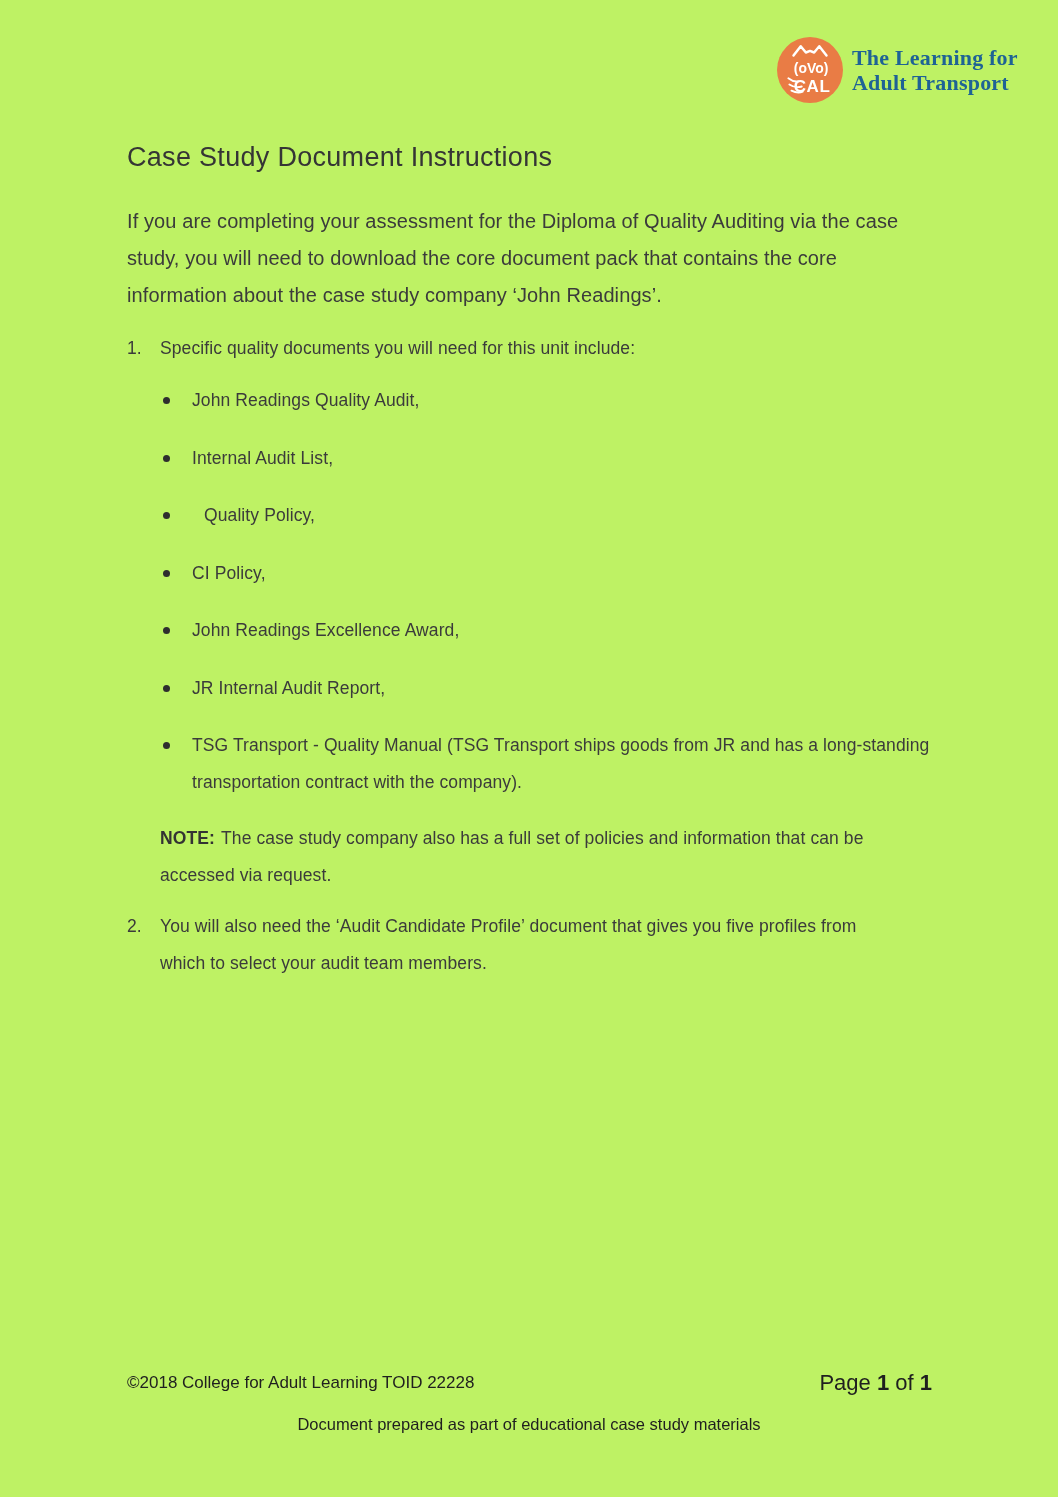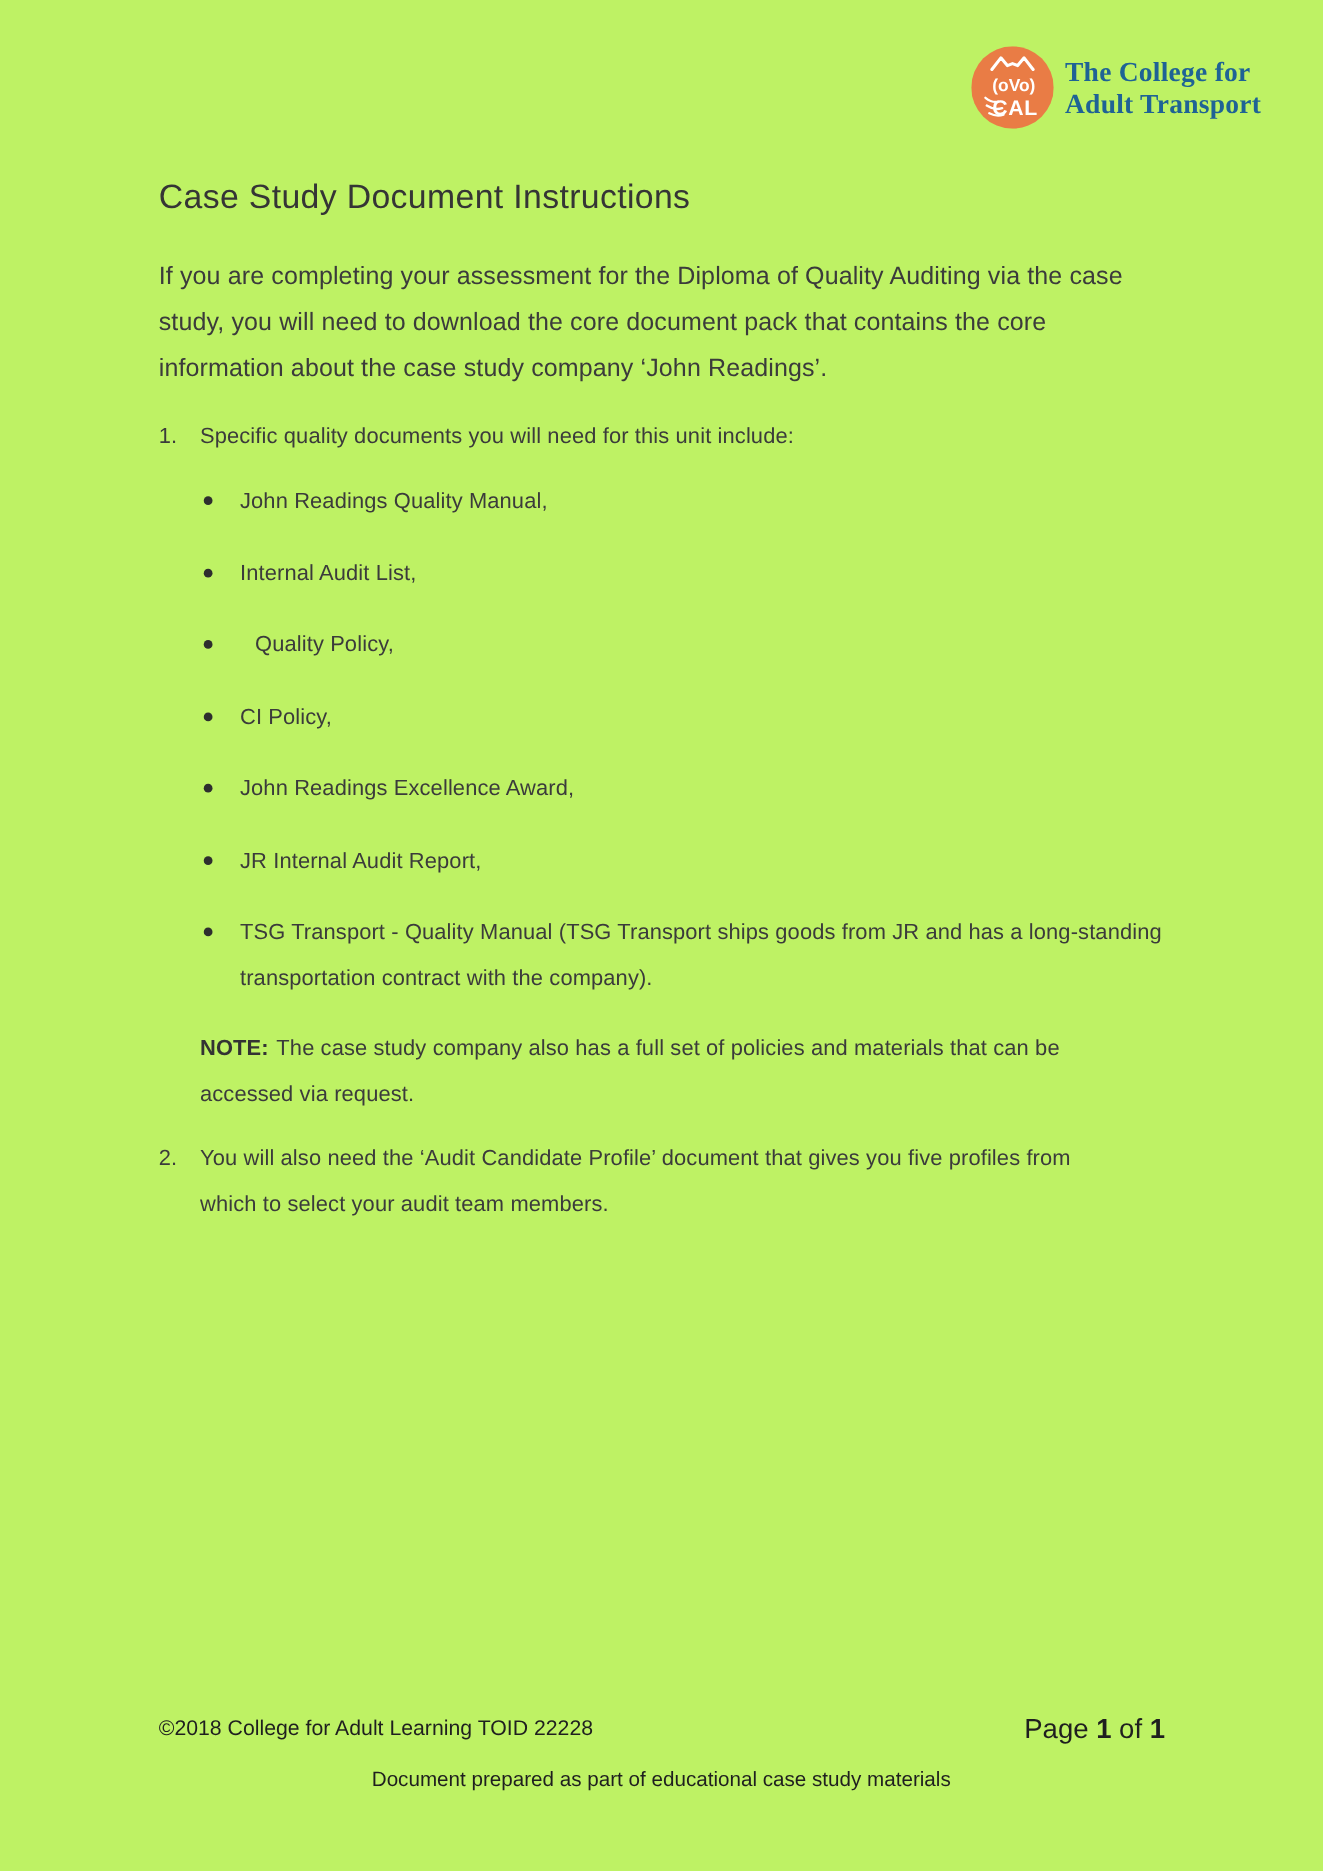--- a/index.html
+++ b/index.html
@@ -151,39 +151,39 @@
 
   <div class="logo">
     <svg class="logo-badge" viewBox="0 0 64 64" xmlns="http://www.w3.org/2000/svg">
       <circle cx="32" cy="32" r="32" fill="#E97C45"></circle>
       <polyline points="16,18 23,9 28,15 32,13.5 36,15 41,9 48,18" fill="none" stroke="#ffffff" stroke-width="2.4" stroke-linecap="round" stroke-linejoin="round"></polyline>
       <path d="M11,40 q5,4 10,3 M12,46 q6,4 12,2 M14,52 q6,3 11,1" fill="none" stroke="#ffffff" stroke-width="1.8" stroke-linecap="round"></path>
       <text x="33" y="35" text-anchor="middle" fill="#ffffff" font-family="Liberation Sans, sans-serif" font-size="13.5" font-weight="bold">(oVo)</text>
       <text x="34" y="53" text-anchor="middle" fill="#ffffff" font-family="Liberation Sans, sans-serif" font-size="16.5" font-weight="bold" letter-spacing="0.5">CAL</text>
     </svg>
     <div class="logo-text">
-      <div>The College for</div>
+      <div>The Learning for</div>
       <div>Adult Transport</div>
     </div>
   </div>
 
   <div class="doc-title">Case Study Document Instructions</div>
 
   <div class="intro">If you are completing your assessment for the Diploma of Quality Auditing via the case study, you will need to download the core document pack that contains the core information about the case study company ‘John Readings’.</div>
 
   <div class="num-item" id="item1">
     <span class="num">1.</span>
     <span class="num-text">Specific quality documents you will need for this unit include:</span>
   </div>
 
   <div class="bullet-row" id="bullet-0">
     <span class="bullet-marker">
         <span class="dot"></span>
       </span>
-    <span class="bullet-text">John Readings Quality Manual,</span>
+    <span class="bullet-text">John Readings Quality Audit,</span>
   </div>
   <div class="bullet-row" id="bullet-1">
     <span class="bullet-marker">
         <span class="dot"></span>
       </span>
     <span class="bullet-text">Internal Audit List,</span>
   </div>
   <div class="bullet-row" id="bullet-2">
     <span class="bullet-marker">
         <span class="dot"></span>
@@ -209,21 +209,21 @@
     <span class="bullet-text">JR Internal Audit Report,</span>
   </div>
   <div class="bullet-row" id="bullet-6">
     <span class="bullet-marker">
         <span class="dot"></span>
       </span>
     <span class="bullet-text">TSG Transport - Quality Manual (TSG Transport ships goods from JR and has a long-standing transportation contract with the company).</span>
   </div>
 
   <div class="note">
-    <span class="note-label">NOTE:</span><span>The case study company also has a full set of policies and materials that can be accessed via request.</span>
+    <span class="note-label">NOTE:</span><span>The case study company also has a full set of policies and information that can be accessed via request.</span>
   </div>
 
   <div class="num-item" id="item2">
     <span class="num">2.</span>
     <span class="num-text">You will also need the ‘Audit Candidate Profile’ document that gives you five profiles from which to select your audit team members.</span>
   </div>
 
   <div class="footer-copyright">©2018 College for Adult Learning TOID 22228</div>
   <div class="footer-page">
     <span>Page </span><span class="b">1</span><span> of </span><span class="b">1</span>

